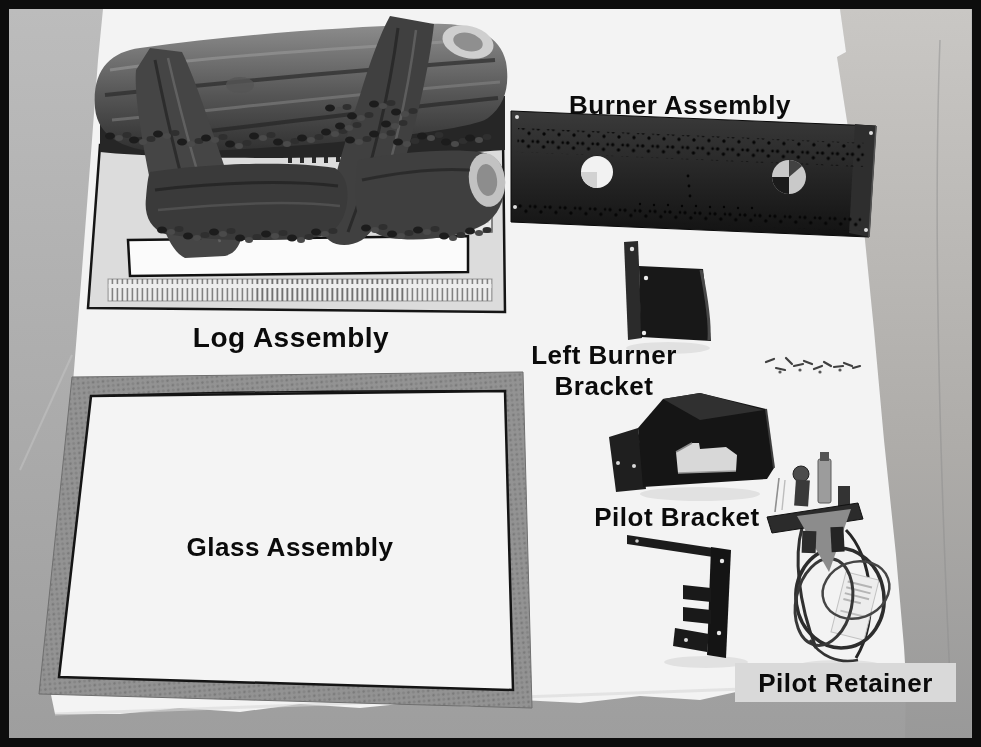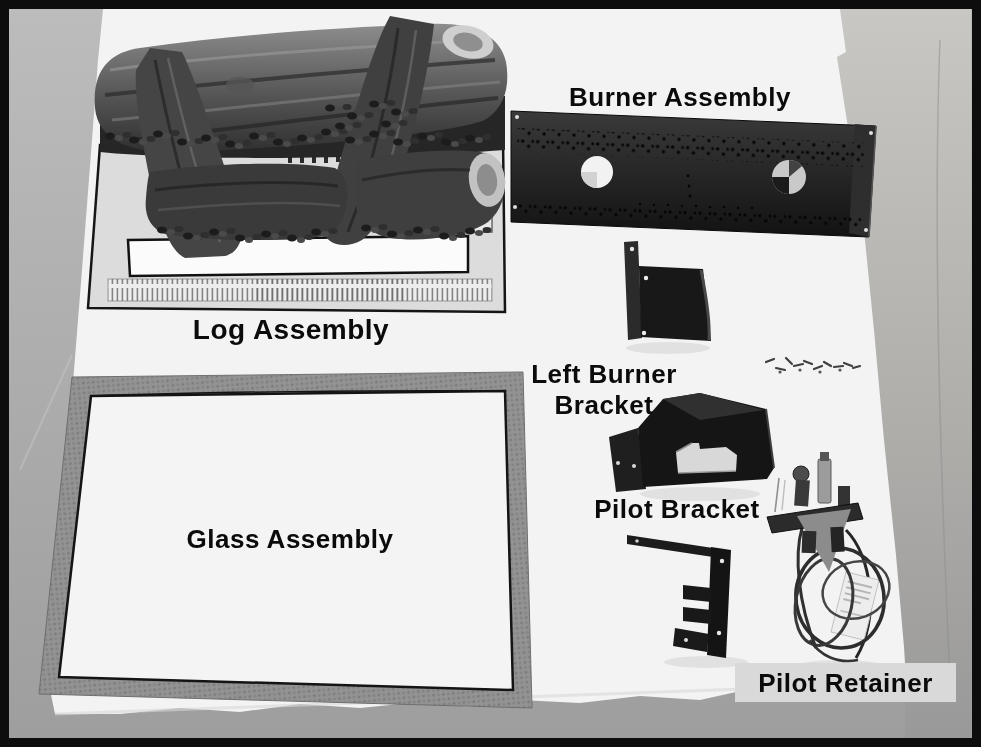--- a/index.html
+++ b/index.html
@@ -12,20 +12,21 @@
     position:relative;width:981px;height:747px;overflow:hidden;
     font-family:"Liberation Sans",sans-serif;
     background:#0d0d0d;
   }
   .stage svg{position:absolute;left:0;top:0;}
   .lbl{
     position:absolute;transform:translateX(-50%);
     font:700 26px/1.2 "Liberation Sans",sans-serif;
     color:var(--label_text);white-space:nowrap;text-align:center;
     letter-spacing:.5px;
+    margin-top:8px;
   }
   .lbl.big{font-size:28px;}
   .lbl-box{
     position:absolute;left:735px;top:663px;width:221px;height:39px;
     background:var(--pilot_label_bg);
     display:flex;align-items:center;justify-content:center;
     font:700 26px/1 "Liberation Sans",sans-serif;color:var(--label_text);
     white-space:nowrap;letter-spacing:.5px;
   }
 </style>
@@ -310,21 +311,21 @@
       <polygon points="797,516 851,509 829,572" fill="#8c8c8c"></polygon>
       <rect x="802" y="531" width="14" height="22" fill="#2c2c2c" transform="rotate(2 809 542)"></rect>
       <rect x="831" y="527" width="13" height="25" fill="#242424" transform="rotate(-3 837 539)"></rect>
     </g>
   </svg>
 
   <div class="lbl" style="left:680px;top:82px">Burner Assembly</div>
 
   <div class="lbl big" style="left:291px;top:313px">Log Assembly</div>
 
-  <div class="lbl" style="left:604px;top:359px">
+  <div class="lbl" style="left:604px;top:332px">
     <span style="display:block">Left Burner</span>
     <span style="display:block">Bracket</span>
   </div>
 
 
   <div class="lbl" style="left:677px;top:494px">Pilot Bracket</div>
 
   <div class="lbl" style="left:290px;top:524px">Glass Assembly</div>
 
 

